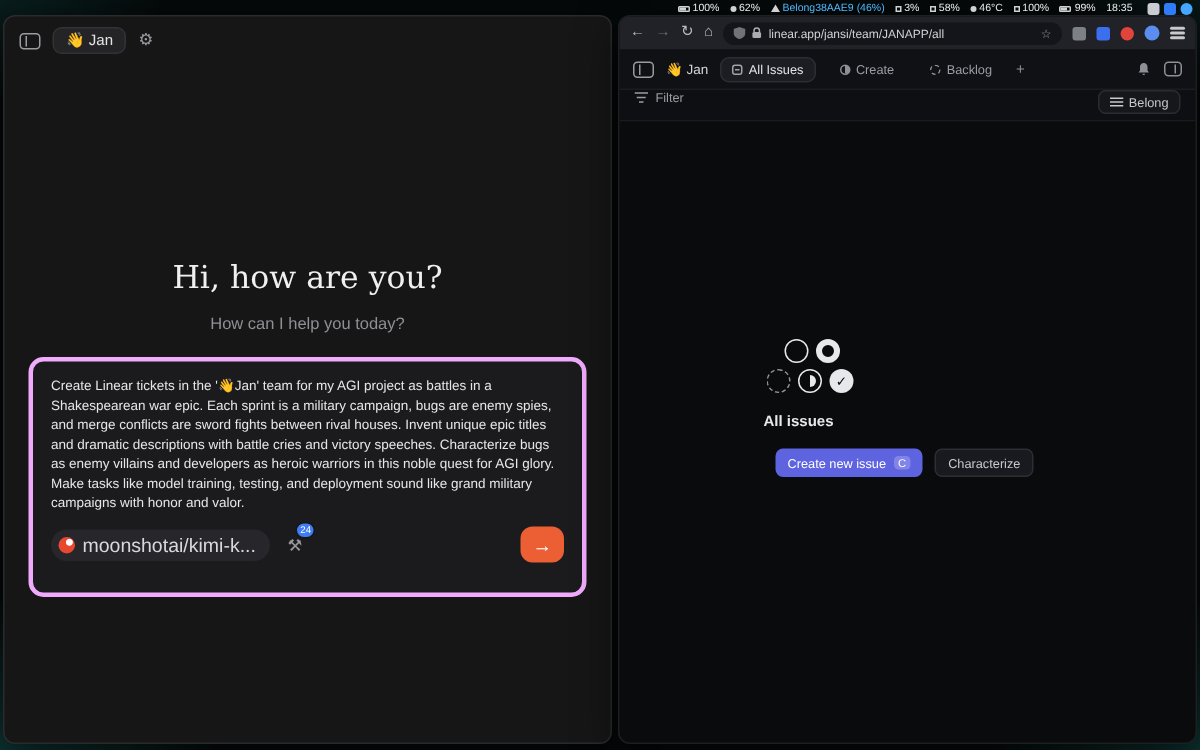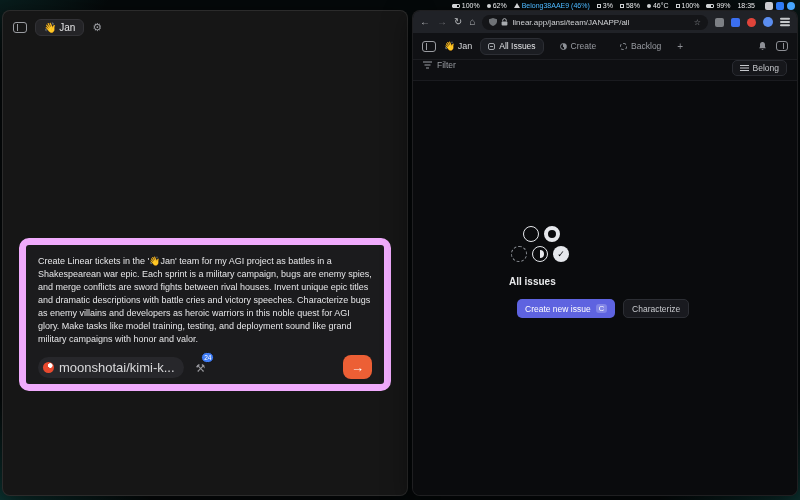--- a/index.html
+++ b/index.html
@@ -38,21 +38,21 @@
   .jan-header { height:32px; display:flex; align-items:center; gap:8px; padding:0 10px; }
   .panel-ic { width:14px; height:11px; border:1.3px solid #9a9ca1; border-radius:3px; position:relative; flex:0 0 auto; }
   .panel-ic::after { content:""; position:absolute; top:1px; bottom:1px; left:3px; width:1.3px; background:#9a9ca1; }
   .ws-pill { display:flex; align-items:center; gap:5px; background:#242427; border:1px solid #323236;
     border-radius:6px; padding:2px 8px; font-size:10px; color:#e4e4e6; }
   .gear { font-size:11px; color:#9a9ca1; line-height:1; }
   .greeting { position:absolute; top:162px; left:0; right:0; text-align:center; }
   .greet-title { font-family:"DejaVu Serif","Liberation Serif",serif; font-size:21px; font-weight:500; color:#f0f0f0; }
   .greet-sub { margin-top:13px; font-size:11px; color:#8f9094; }
   .prompt-card { position:absolute; left:16px; right:16px; top:227px; background:#1b1b1d;
-    border:7px solid #f0abfc; border-radius:10px; padding:10px 12px 5px; }
+    border:3px solid #f0abfc; border-radius:10px; padding:10px 12px 20px; }
   .prompt-text { font-size:9px; line-height:13px; color:#e6e6e8; }
   .prompt-row { margin-top:9px; display:flex; align-items:center; }
   .model-chip { display:flex; align-items:center; gap:5px; background:#27272b; border-radius:13px;
     padding:3px 9px 3px 5px; font-size:13px; color:#d9d9db; }
   .model-ic { width:11px; height:11px; border-radius:50%; flex:0 0 auto;
     background:radial-gradient(circle at 66% 32%, #fff 0 2px, #e8492e 2.6px); }
   .tools-wrap { position:relative; margin-left:12px; }
   .tools-glyph { font-size:11px; color:#97979c; line-height:1; }
   .tools-badge { position:absolute; top:-6px; right:-9px; min-width:12px; height:11px; border-radius:6px;
     background:#3f7cf6; border:1.5px solid #161616; color:#fff; font-size:6.5px;
@@ -173,20 +173,24 @@
 
   <div class="window jan">
     <div class="jan-header">
       <span class="panel-ic"></span>
       <span class="ws-pill">
         <span>👋 Jan</span>
       </span>
       <span class="gear">⚙</span>
     </div>
 
+    <div class="greeting">
+      <div class="greet-title">Hi, how are you?</div>
+      <div class="greet-sub">How can I help you today?</div>
+    </div>
 
     <div class="prompt-card">
       <div class="prompt-text">Create Linear tickets in the '👋Jan' team for my AGI project as battles in a Shakespearean war epic. Each sprint is a military campaign, bugs are enemy spies, and merge conflicts are sword fights between rival houses. Invent unique epic titles and dramatic descriptions with battle cries and victory speeches. Characterize bugs as enemy villains and developers as heroic warriors in this noble quest for AGI glory. Make tasks like model training, testing, and deployment sound like grand military campaigns with honor and valor.</div>
       <div class="prompt-row">
         <span class="model-chip">
           <span class="model-ic"></span>
           <span>moonshotai/kimi-k...</span>
         </span>
         <span class="tools-wrap">
           <span class="tools-glyph">⚒</span>

